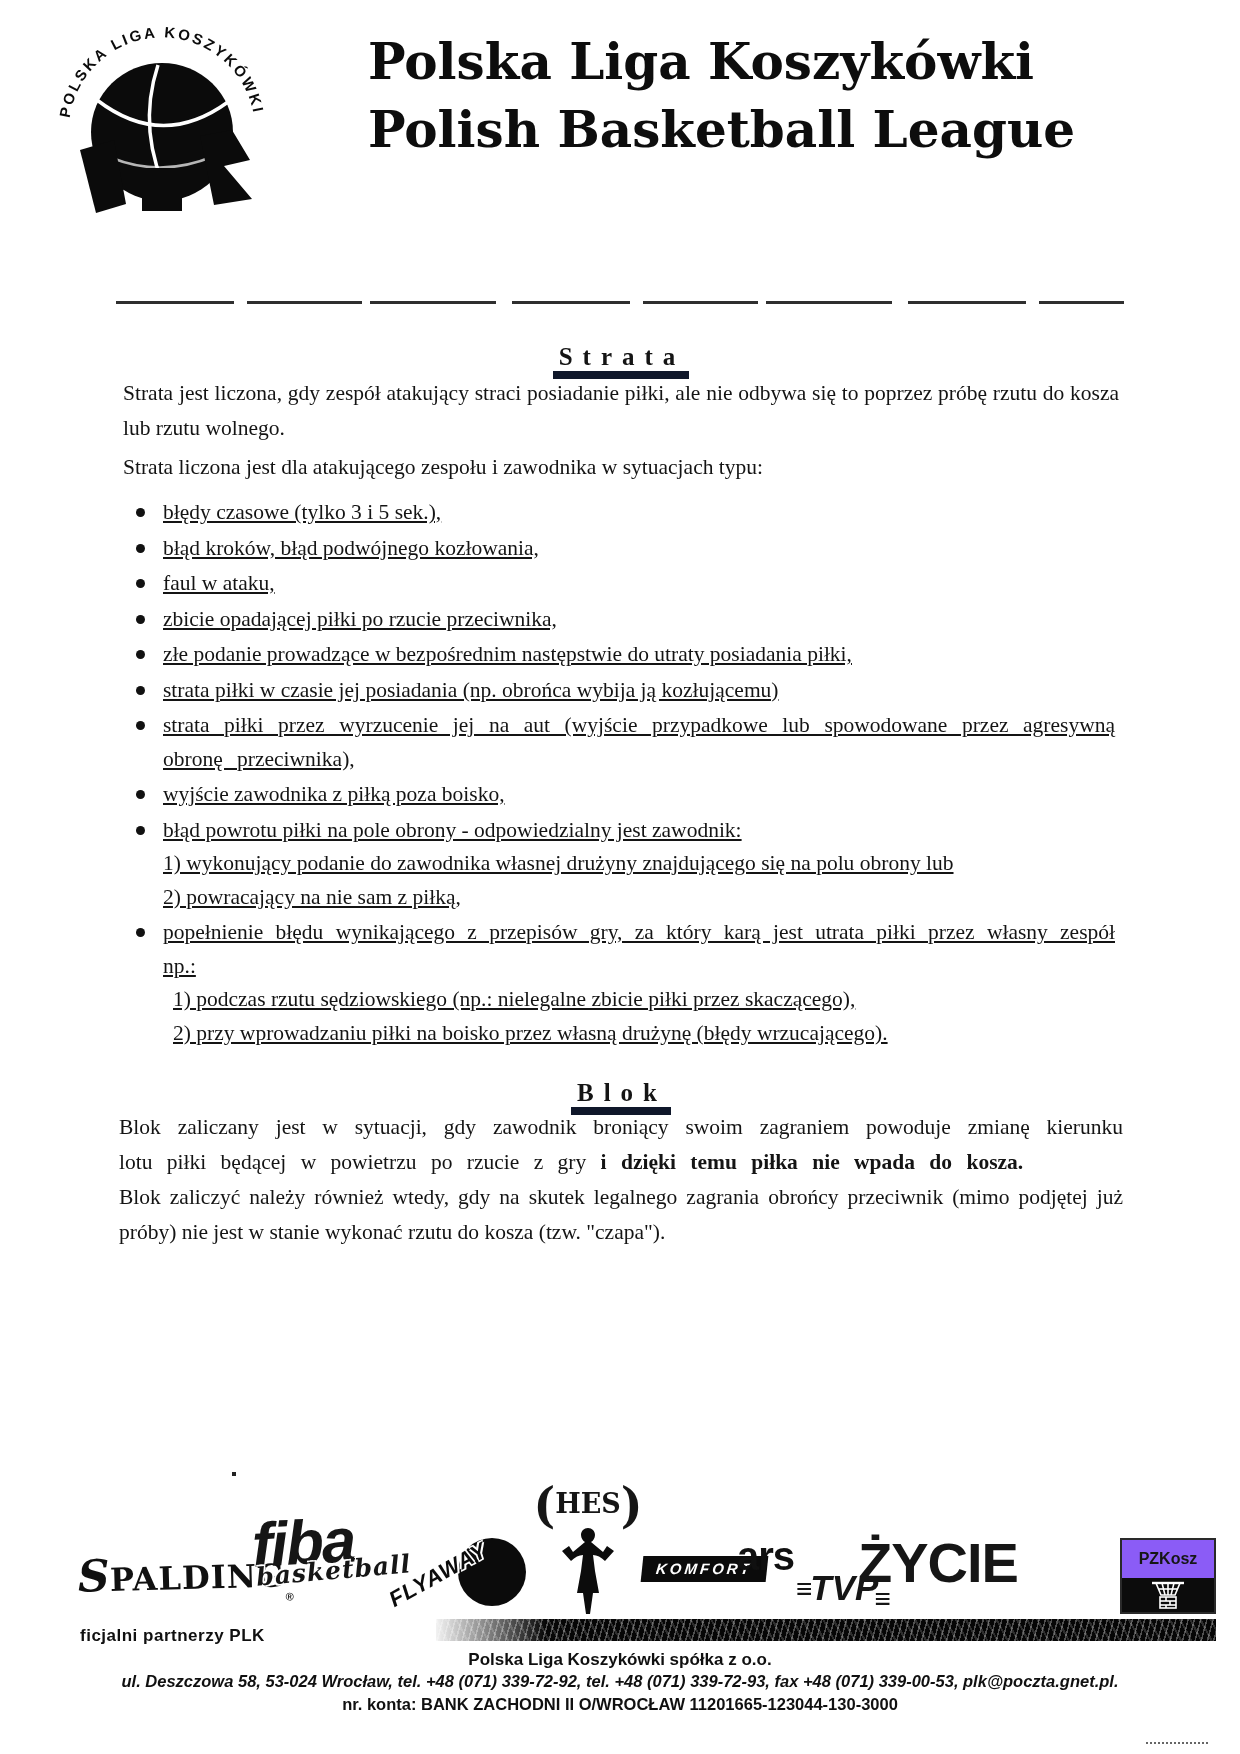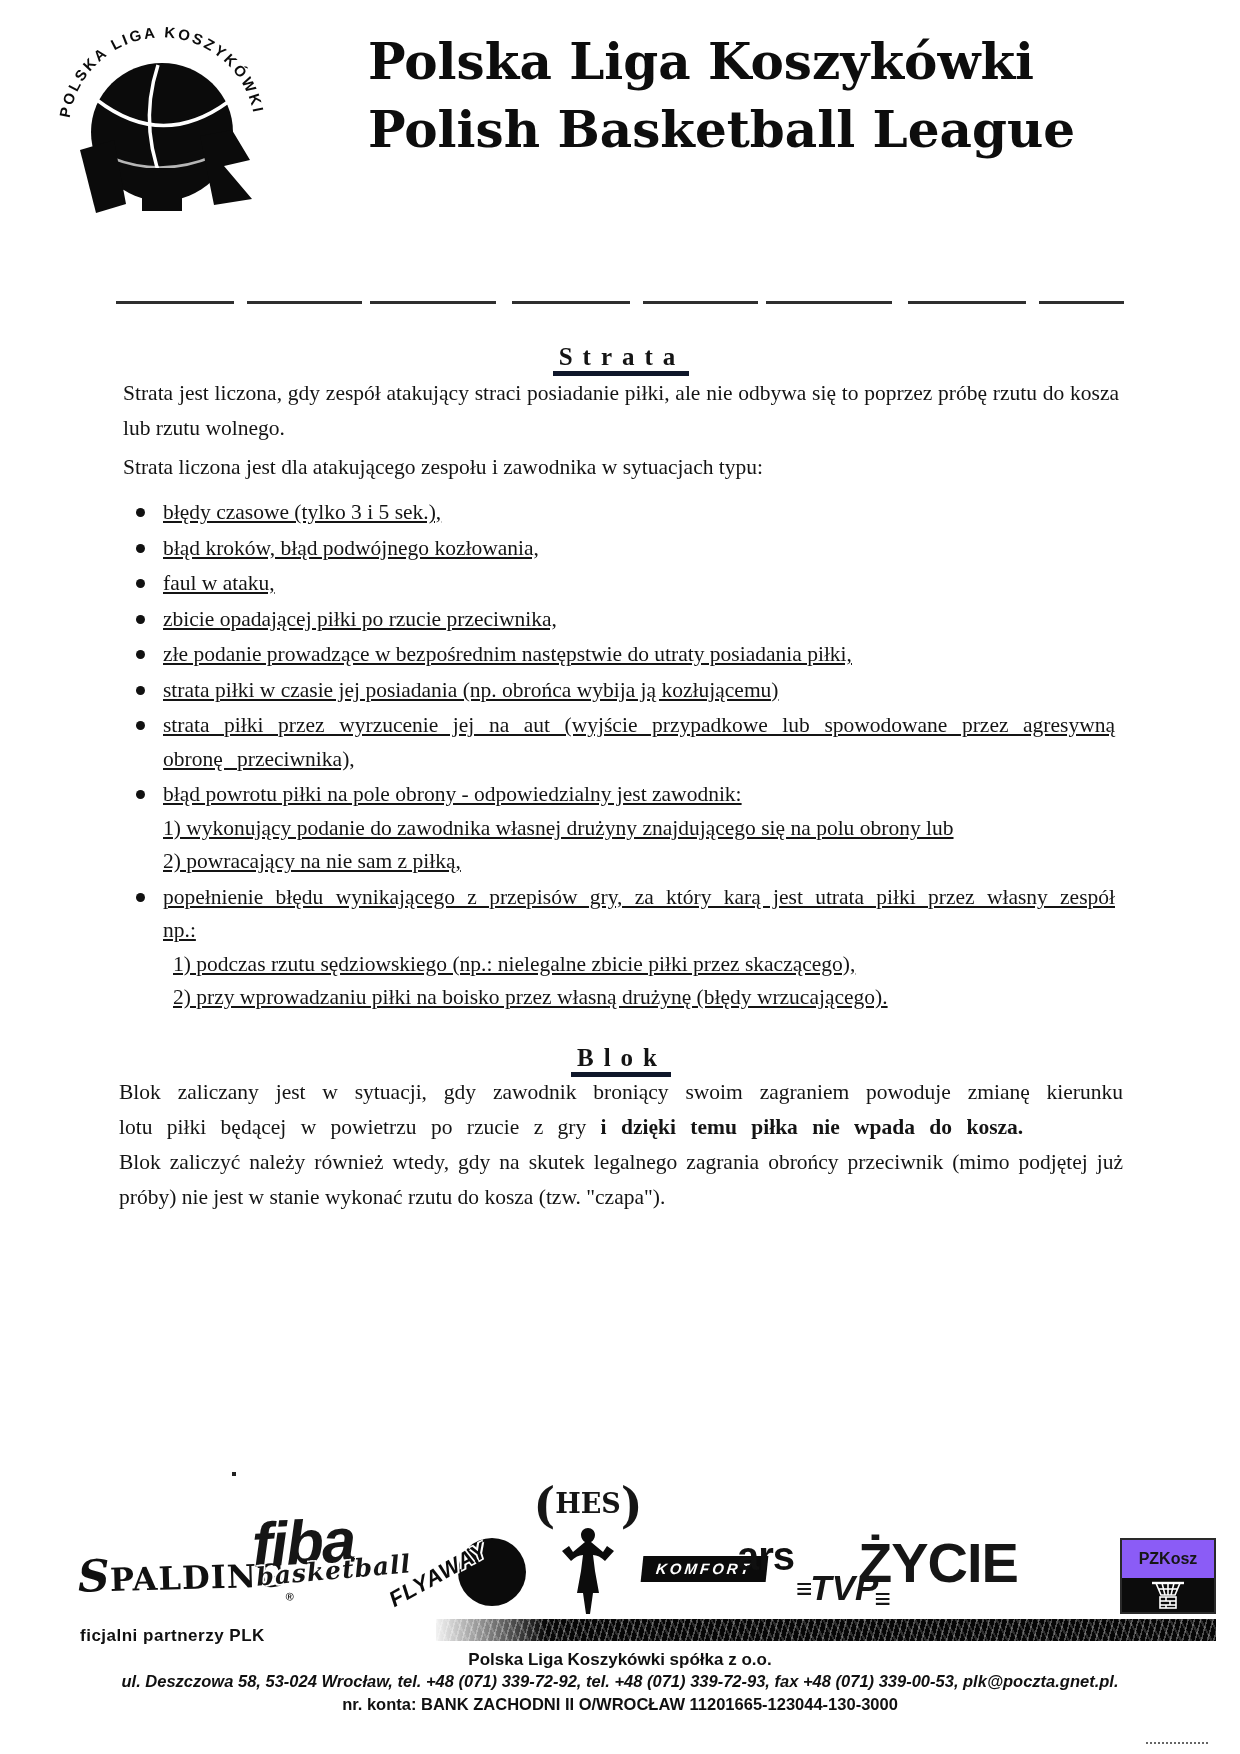--- a/index.html
+++ b/index.html
@@ -23,21 +23,21 @@
     position:absolute;left:116px;top:301px;width:1008px;height:3px;
     background:repeating-linear-gradient(90deg,
       #2f2f2f 0 118px, rgba(0,0,0,0) 118px 131px,
       #2f2f2f 131px 246px, rgba(0,0,0,0) 246px 254px,
       #2f2f2f 254px 380px, rgba(0,0,0,0) 380px 396px);
   }
 
   
   .content{position:absolute;left:119px;top:314px;width:1004px;font-size:21.5px;line-height:35px;color:#141414;}
   .sec-h{margin:28px 0 2px;text-align:center;font-size:25px;font-weight:bold;letter-spacing:10px;line-height:30px;}
-  .sec-h .u{border-bottom:5px solid #0f172a;padding:0 4px 1px 6px;}
+  .sec-h .u{border-bottom:8px solid #0f172a;padding:0 4px 1px 6px;}
   .content p{margin:4px;}
   .j{text-align:justify;}
   .wide{word-spacing:9px;}
   .wide2{word-spacing:4px;}
 
   ul.blist{list-style:none;margin:11px 0 0;padding:0;}
   ul.blist li{position:relative;padding-left:36px;line-height:33.5px;margin:2px 8px;text-decoration:underline;}
   ul.blist li::before{
     content:"";position:absolute;left:9px;top:12px;width:9px;height:9px;border-radius:50%;background:#111;
   }
@@ -151,20 +151,21 @@
     <p>Strata liczona jest dla atakującego zespołu i zawodnika w sytuacjach typu:</p>
 
     <ul class="blist">
       <li><span>błędy czasowe (tylko 3 i 5 sek.),</span></li>
       <li><span>błąd kroków,  błąd podwójnego kozłowania,</span></li>
       <li><span>faul w ataku,</span></li>
       <li><span>zbicie opadającej piłki po rzucie przeciwnika,</span></li>
       <li><span>złe podanie prowadzące w bezpośrednim następstwie do utraty posiadania piłki,</span></li>
       <li><span>strata piłki w czasie jej posiadania  (np. obrońca wybija ją kozłującemu)</span></li>
       <li class="j wide"><span>strata piłki przez wyrzucenie jej na aut (wyjście przypadkowe lub spowodowane przez agresywną obronę przeciwnika),</span></li>
+      <li><span>wyjście zawodnika z piłką poza boisko,</span></li>
       <li>
         <span>błąd powrotu piłki na pole obrony - odpowiedzialny jest zawodnik:</span>
         <span class="sub">1) wykonujący podanie do zawodnika własnej drużyny znajdującego się na polu obrony lub</span>
         <span class="sub">2) powracający na nie sam z piłką,</span>
       </li>
       <li>
         <span class="j wide2" style="display:block;">popełnienie błędu wynikającego z przepisów gry, za który karą jest utrata piłki przez własny zespół np.:</span>
         <span class="sub ind">1)  podczas rzutu sędziowskiego (np.: nielegalne zbicie piłki przez skaczącego),</span>
         <span class="sub ind">2)  przy wprowadzaniu piłki na boisko przez własną drużynę (błędy wrzucającego).</span>
       </li>

